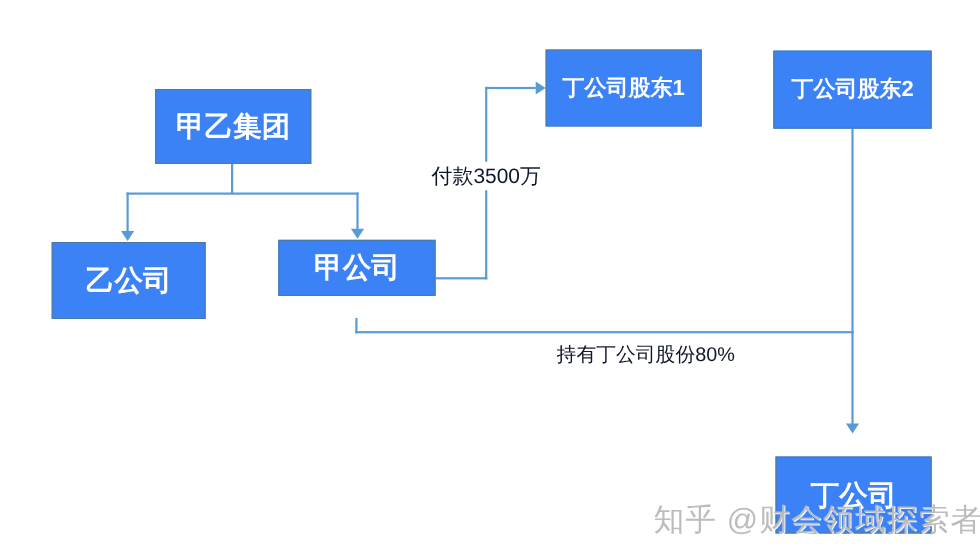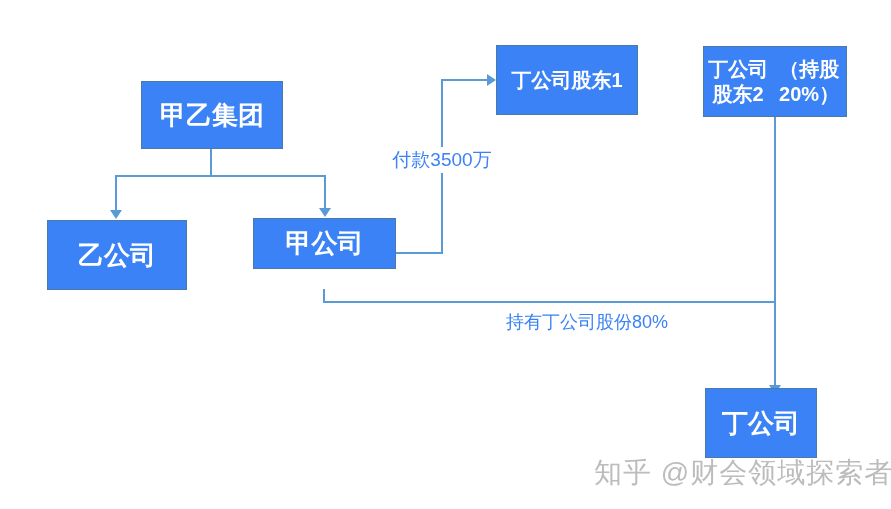--- a/index.html
+++ b/index.html
@@ -41,21 +41,21 @@
     position:absolute;
     width:0;height:0;
     border-top:6px solid transparent;
     border-bottom:6px solid transparent;
     border-left:9px solid #5b9bd5;
   }
   .edge-label{
     position:absolute;
     transform:translate(-50%,-50%);
     background:#ffffff;
-    color:#3b82f6;
+    color:#0f172a;
     white-space:nowrap;
     padding:0 4px;
     font-size:19px;
   }
   .edge-label.small{font-size:18px;margin-top:19px;}
   .watermark{
     position:absolute;
     left:594px;top:454px;
     font-size:28px;
     color:#bcbcbc;
@@ -104,22 +104,21 @@
   <div class="node single" style="left:253px;top:218px;width:143px;height:51px;">
     <span>甲公司</span>
   </div>
 
   <div class="node double" style="left:496px;top:45px;width:142px;height:70px;">
     <span>丁公司股东1</span>
   </div>
 
   <div class="node double" style="left:703px;top:46px;width:144px;height:71px;">
     <span>丁公司股东2</span>
-    <span>（持股20%）</span>
   </div>
 
-  <div class="node single" style="left:705px;top:388px;width:112px;height:70px;">
+  <div class="node single" style="left:705px;top:415px;width:142px;height:70px;">
     <span>丁公司</span>
   </div>
 
   <div class="watermark">知乎 @财会领域探索者</div>
 
 </div>
 
 </body></html>

